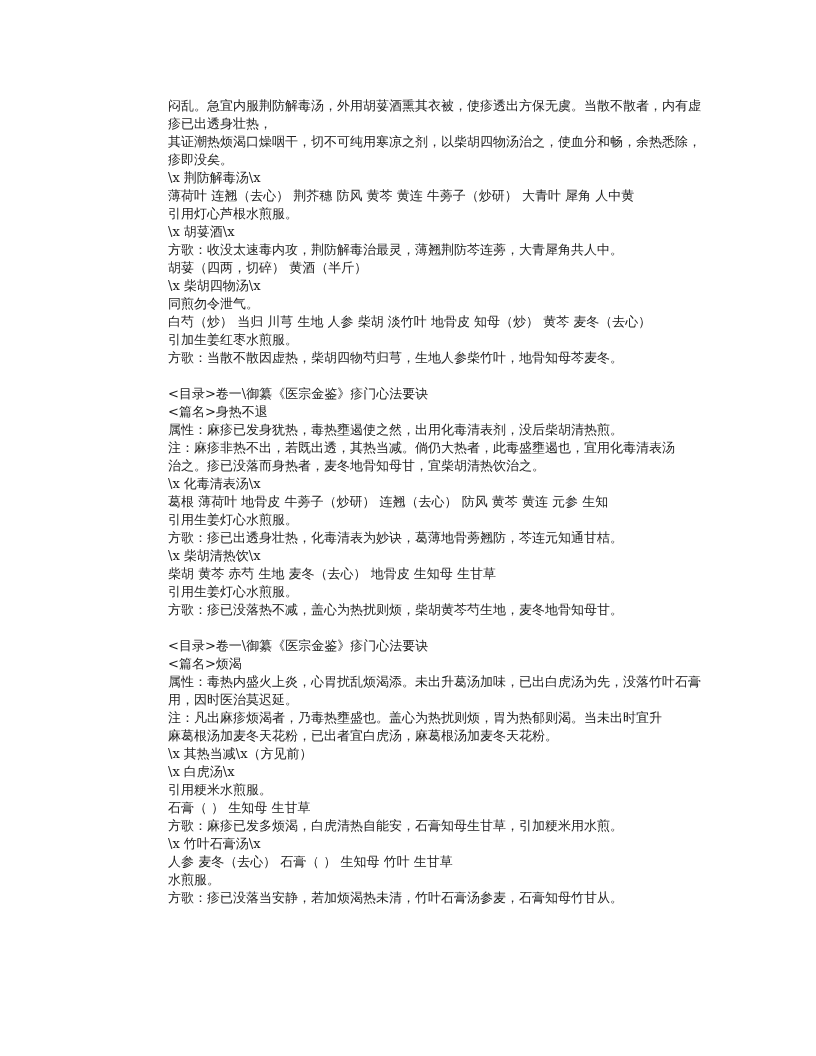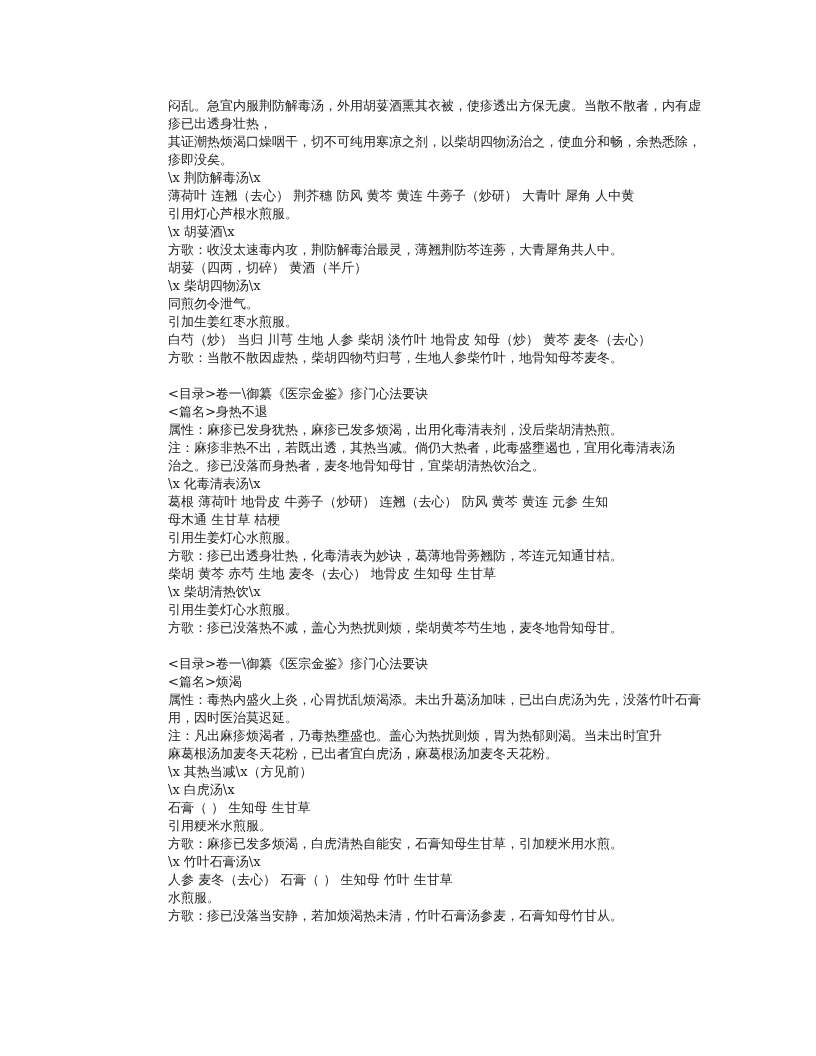--- a/index.html
+++ b/index.html
@@ -41,47 +41,46 @@
   <div class="line">其证潮热烦渴口燥咽干，切不可纯用寒凉之剂，以柴胡四物汤治之，使血分和畅，余热悉除，</div>
   <div class="line">疹即没矣。</div>
   <div class="line">\x 荆防解毒汤\x</div>
   <div class="line">薄荷叶  连翘（去心）  荆芥穗  防风  黄芩  黄连  牛蒡子（炒研）  大青叶  犀角  人中黄</div>
   <div class="line">引用灯心芦根水煎服。</div>
   <div class="line">\x 胡荽酒\x</div>
   <div class="line">方歌：收没太速毒内攻，荆防解毒治最灵，薄翘荆防芩连蒡，大青犀角共人中。</div>
   <div class="line">胡荽（四两，切碎）  黄酒（半斤）</div>
   <div class="line">\x 柴胡四物汤\x</div>
   <div class="line">同煎勿令泄气。</div>
+  <div class="line">白芍（炒）  当归  川芎  生地  人参  柴胡  淡竹叶  地骨皮  知母（炒）  黄芩  麦冬（去心）</div>
   <div class="line">引加生姜红枣水煎服。</div>
-  <div class="line">白芍（炒）  当归  川芎  生地  人参  柴胡  淡竹叶  地骨皮  知母（炒）  黄芩  麦冬（去心）</div>
   <div class="line">方歌：当散不散因虚热，柴胡四物芍归芎，生地人参柴竹叶，地骨知母芩麦冬。</div>
   <div class="blank"></div>
   <div class="line">&lt;目录&gt;卷一\御纂《医宗金鉴》疹门心法要诀</div>
   <div class="line">&lt;篇名&gt;身热不退</div>
-  <div class="line">属性：麻疹已发身犹热，麻疹已发多烦渴，出用化毒清表剂，没后柴胡清热煎。</div>
+  <div class="line">属性：麻疹已发身犹热，毒热壅遏使之然，出用化毒清表剂，没后柴胡清热煎。</div>
   <div class="line">注：麻疹非热不出，若既出透，其热当减。倘仍大热者，此毒盛壅遏也，宜用化毒清表汤</div>
   <div class="line">治之。疹已没落而身热者，麦冬地骨知母甘，宜柴胡清热饮治之。</div>
   <div class="line">\x 化毒清表汤\x</div>
   <div class="line">葛根  薄荷叶  地骨皮  牛蒡子（炒研）  连翘（去心）  防风  黄芩  黄连  元参  生知</div>
-  <div class="line">母木通  生甘草  桔梗</div>
   <div class="line">引用生姜灯心水煎服。</div>
   <div class="line">方歌：疹已出透身壮热，化毒清表为妙诀，葛薄地骨蒡翘防，芩连元知通甘桔。</div>
+  <div class="line">\x 柴胡清热饮\x</div>
   <div class="line">柴胡  黄芩  赤芍  生地  麦冬（去心）  地骨皮  生知母  生甘草</div>
-  <div class="line">\x 柴胡清热饮\x</div>
   <div class="line">引用生姜灯心水煎服。</div>
   <div class="line">方歌：疹已没落热不减，盖心为热扰则烦，柴胡黄芩芍生地，麦冬地骨知母甘。</div>
   <div class="blank"></div>
   <div class="line">&lt;目录&gt;卷一\御纂《医宗金鉴》疹门心法要诀</div>
   <div class="line">&lt;篇名&gt;烦渴</div>
   <div class="line">属性：毒热内盛火上炎，心胃扰乱烦渴添。未出升葛汤加味，已出白虎汤为先，没落竹叶石膏</div>
   <div class="line">用，因时医治莫迟延。</div>
   <div class="line">注：凡出麻疹烦渴者，乃毒热壅盛也。盖心为热扰则烦，胃为热郁则渴。当未出时宜升</div>
   <div class="line">麻葛根汤加麦冬天花粉，已出者宜白虎汤，麻葛根汤加麦冬天花粉。</div>
   <div class="line">\x 其热当减\x（方见前）</div>
   <div class="line">\x 白虎汤\x</div>
+  <div class="line">引用粳米水煎服。</div>
   <div class="line">石膏（  ）  生知母  生甘草</div>
-  <div class="line">引用粳米水煎服。</div>
   <div class="line">方歌：麻疹已发多烦渴，白虎清热自能安，石膏知母生甘草，引加粳米用水煎。</div>
   <div class="line">\x 竹叶石膏汤\x</div>
   <div class="line">人参  麦冬（去心）  石膏（  ）  生知母  竹叶  生甘草</div>
   <div class="line">水煎服。</div>
   <div class="line">方歌：疹已没落当安静，若加烦渴热未清，竹叶石膏汤参麦，石膏知母竹甘从。</div>
 </div>
 
 </body></html>

